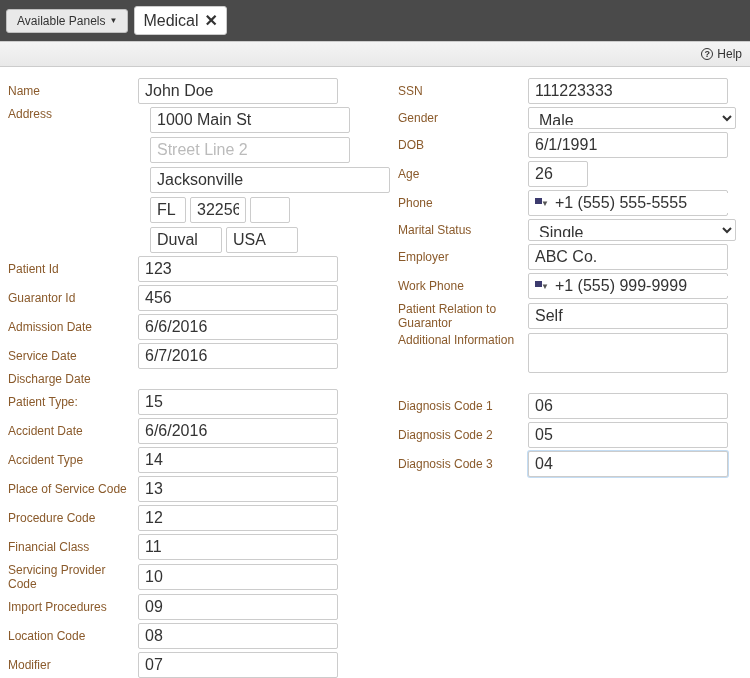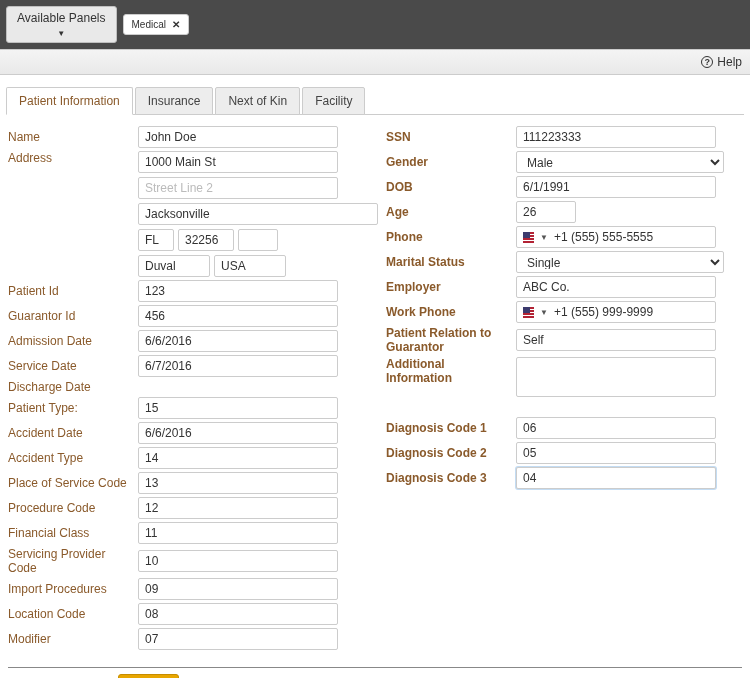--- a/index.html
+++ b/index.html
@@ -16,29 +16,28 @@
     background: #e9e9e9;
     border: 1px solid #bfbfbf;
     border-radius: 3px;
     padding: 4px 10px;
     font-size: 12px;
     color: #333;
     cursor: pointer;
     display: inline-flex;
     align-items: center;
     gap: 4px;
-    flex-direction: column;
   }
   .btn-panels .caret { font-size: 8px; }
   .tab-chip {
     background: #fff;
     border: 1px solid #ccc;
     border-radius: 3px;
     padding: 4px 8px;
-    font-size: 10px;
+    font-size: 16px;
     color: #333;
     display: inline-flex;
     align-items: center;
     gap: 6px;
   }
   .tab-chip .x { font-weight: bold; cursor: pointer; color:#333; }
   .toolbar {
     background: linear-gradient(#f4f4f4,#e9e9e9);
     border-top: 1px solid #ccc;
     border-bottom: 1px solid #ccc;
@@ -91,26 +90,26 @@
     display: flex;
     align-items: center;
     margin: 3px 0;
   }
   .label {
     width: 130px;
     color: #8a5a2b;
     font-size: 12px;
     padding-right: 6px;
   }
-  .col2 .label { width: 130px; font-weight: bold; }
+  .col2 .label { width: 130px; }
   .inputs { flex: 1; display: flex; flex-wrap: wrap; gap: 4px; }
   input[type=text], select, textarea {
     border: 1px solid #ccc;
     background: #fff;
-    font-size: 12px;
+    font-size: 16px;
     padding: 3px 6px;
     border-radius: 2px;
     font-family: inherit;
     color: #333;
   }
   input[type=text]::placeholder { color: #bbb; }
   .w-full { width: 200px; }
   .w-short { width: 60px; }
   .w-tiny  { width: 36px; }
   .w-city  { width: 240px; }
@@ -166,41 +165,35 @@
   </span>
 </div>
 
 <div class="toolbar">
   <span class="help">
     <span class="qicon">?</span>
     <span>Help</span>
   </span>
 </div>
 
-<div class="tabs">
-  <div class="tab active"><span>Patient Information</span></div>
-  <div class="tab"><span>Insurance</span></div>
-  <div class="tab"><span>Next of Kin</span></div>
-  <div class="tab"><span>Facility</span></div>
-</div>
 
 <div class="form-area">
 
   <div class="col">
 
     <div class="row">
           <div class="label">Name</div>
       <div class="inputs">
             <input type="text" class="w-full" value="John Doe" style="">
           </div>
         </div>
 
     <div class="row" style="align-items:flex-start;">
       <div class="label">Address</div>
-      <div class="inputs" style="flex-direction:row;align-items:flex-start;">
+      <div class="inputs" style="flex-direction:row;align-items:flex-start;margin-left:12px;">
         <input type="text" class="w-full" value="1000 Main St" style="">
         <input type="text" class="w-full" placeholder="Street Line 2" style="">
         <input type="text" class="w-city" value="Jacksonville" style="">
         <div style="display:flex;gap:4px;">
           <input type="text" class="w-tiny" value="FL" style="">
           <input type="text" class="w-short" style="width: 56px;" value="32256">
           <input type="text" style="width: 40px;">
         </div>
         <div style="display:flex;gap:4px;">
           <input type="text" style="width: 72px;" value="Duval">

